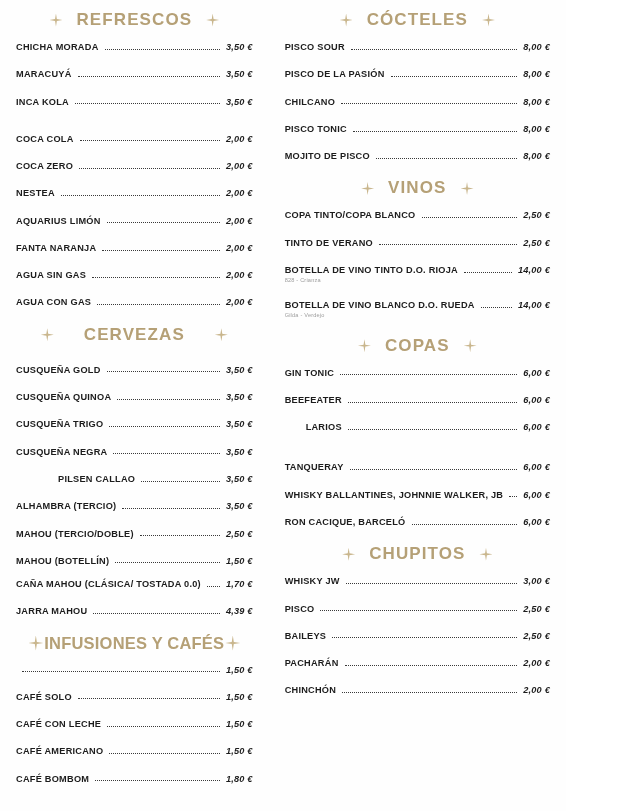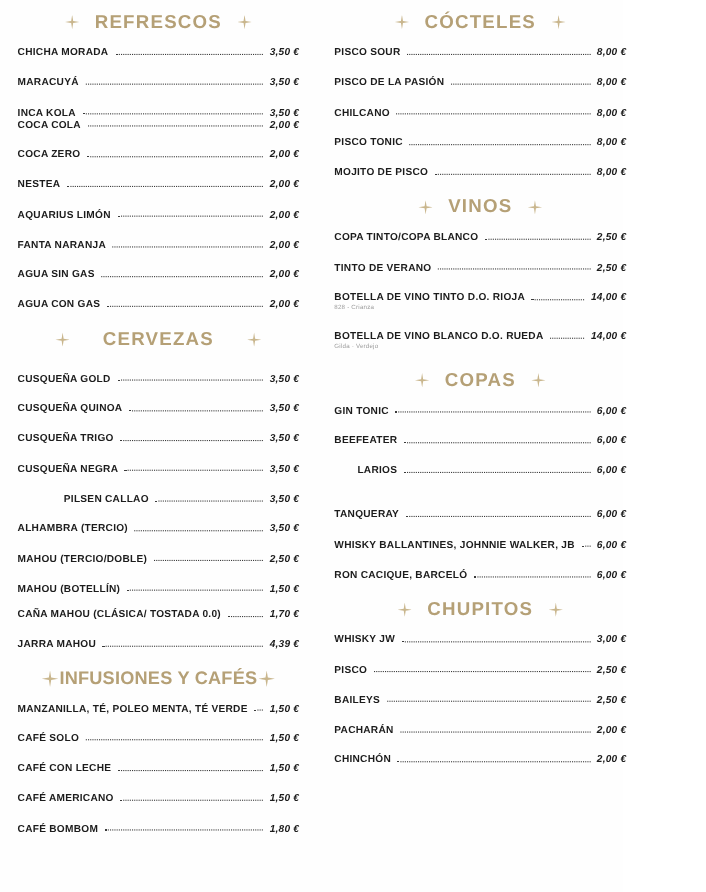--- a/index.html
+++ b/index.html
@@ -130,21 +130,21 @@
             <span class="item-price">3,50 €</span>
           </div>
         </div>
         <div class="row-wrap" style="margin-bottom: 17.2px;">
           <div class="item">
             <span class="item-name">MARACUYÁ</span>
             <span class="leader"></span>
             <span class="item-price">3,50 €</span>
           </div>
         </div>
-        <div class="row-wrap" style="margin-bottom: 1px;">
+        <div class="row-wrap" style="margin-bottom: 27px;">
           <div class="item">
             <span class="item-name">INCA KOLA</span>
             <span class="leader"></span>
             <span class="item-price">3,50 €</span>
           </div>
         </div>
         <div class="row-wrap" style="margin-bottom: 17.2px;">
           <div class="item">
             <span class="item-name">COCA COLA</span>
             <span class="leader"></span>
@@ -272,21 +272,20 @@
         </div>
       </div>
       <div class="section-head tight" style="margin-top: 14px; margin-bottom: 12px;">
         <span class="star"></span>
         <span class="head-text">INFUSIONES Y CAFÉS</span>
         <span class="star"></span>
       </div>
       <div class="rows">
         <div class="row-wrap" style="margin-bottom: 17.2px;">
           <div class="item">
-            <span class="item-name">MANZANILLA, TÉ, POLEO MENTA, TÉ VERDE</span>
             <span class="leader"></span>
             <span class="item-price">1,50 €</span>
           </div>
         </div>
         <div class="row-wrap" style="margin-bottom: 17.2px;">
           <div class="item">
             <span class="item-name">CAFÉ SOLO</span>
             <span class="leader"></span>
             <span class="item-price">1,50 €</span>
           </div>

